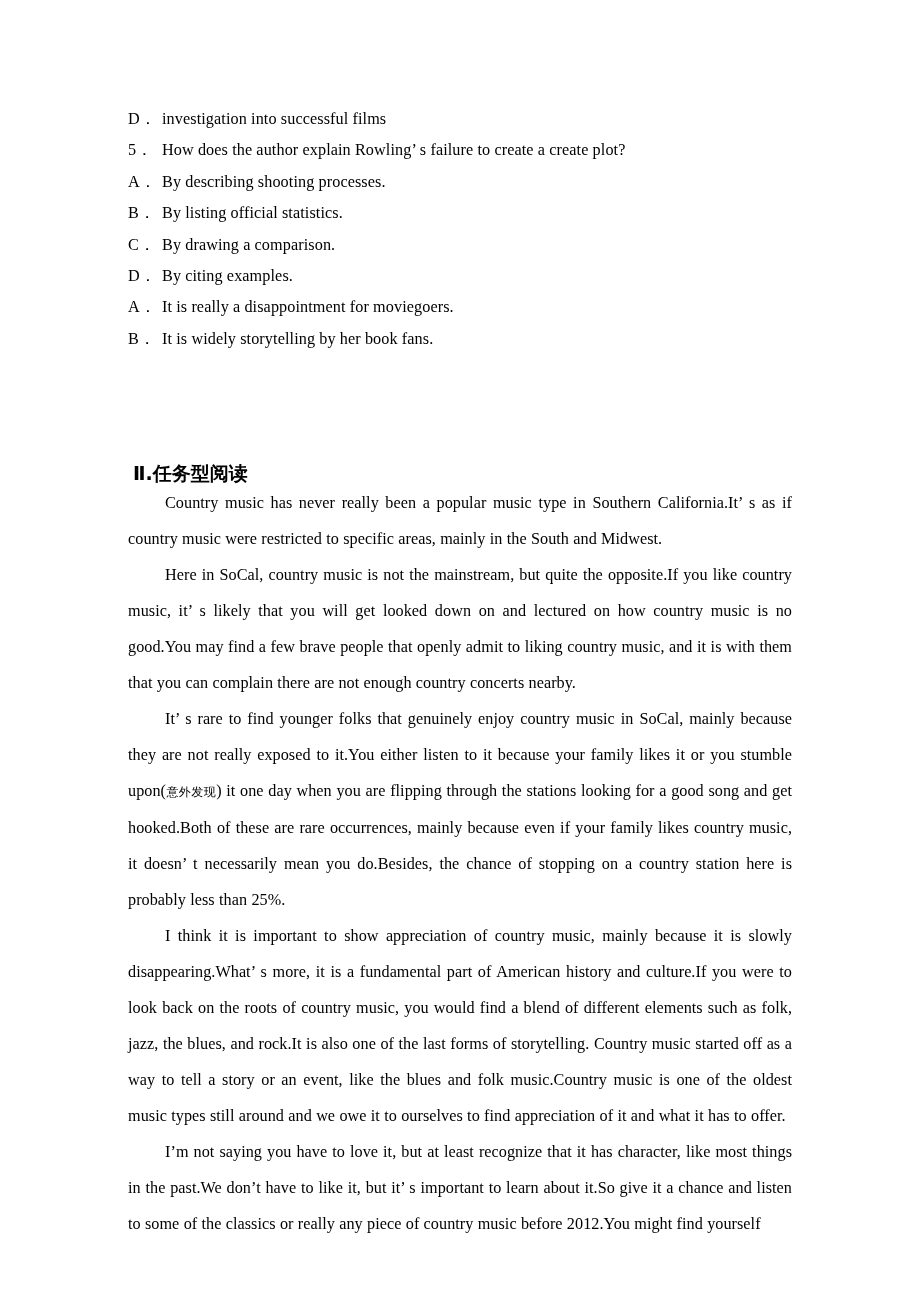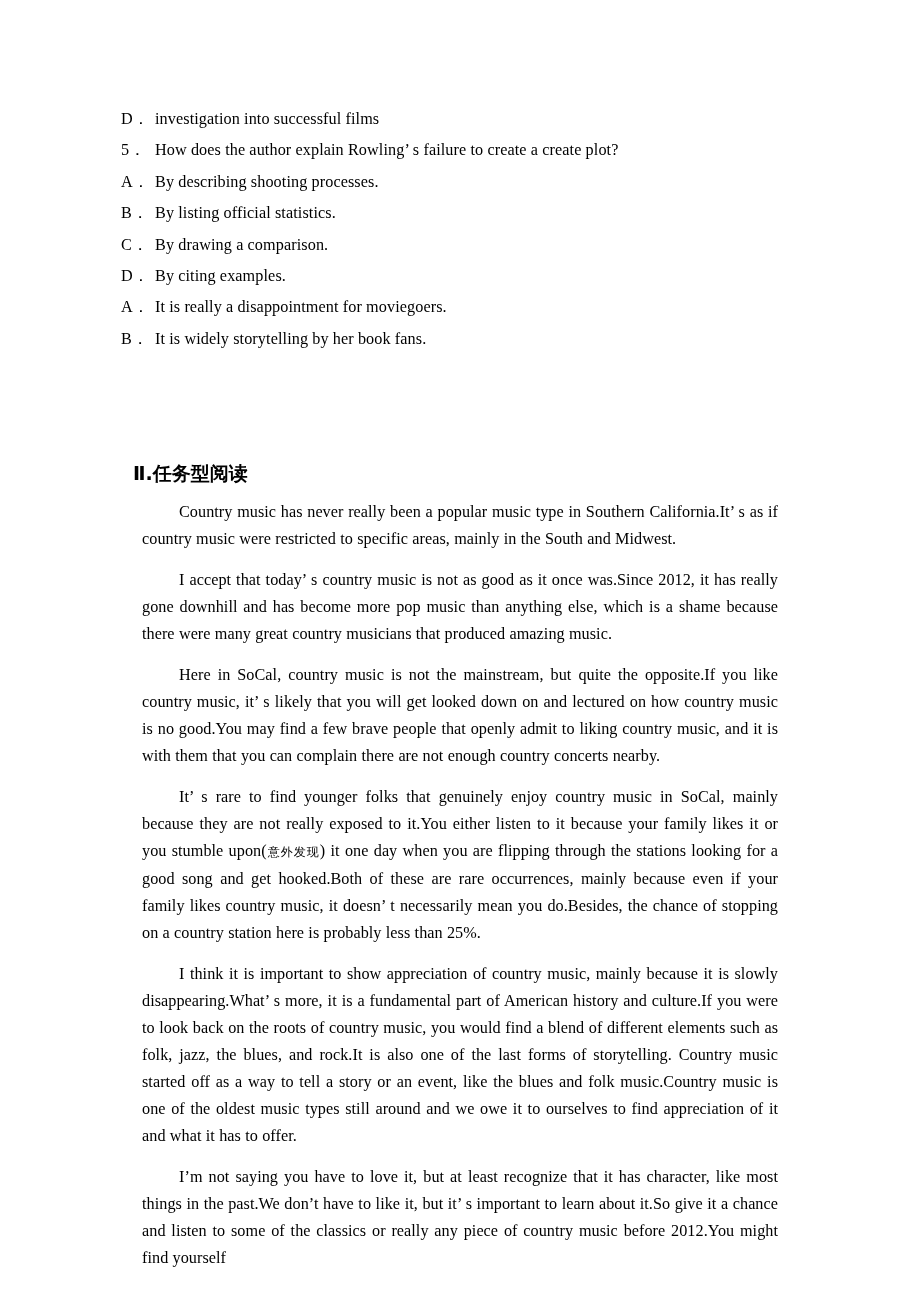--- a/index.html
+++ b/index.html
@@ -20,21 +20,21 @@
 
   .page {
     position: absolute;
     inset: 0;
     background: #ffffff;
   }
 
   
   .mcq-block {
     position: absolute;
-    left: 121px;
+    left: 128px;
     top: 104px;
     width: 664px;
   }
   .mcq-line {
     height: 31.4px;
     line-height: 31.4px;
     font-size: 16.2px;
     white-space: nowrap;
     letter-spacing: 0.1px;
   }
@@ -60,26 +60,26 @@
   }
 
   
   .passage {
     position: absolute;
     left: 128px;
     top: 485px;
     width: 664px;
   }
   .passage p {
-    margin: 14px;
+    margin: 0;
     text-indent: 37px;
     text-align: justify;
     text-justify: inter-word;
     font-size: 16.2px;
-    line-height: 27px;
+    line-height: 36px;
     letter-spacing: 0.05px;
     word-spacing: 0.2px;
   }
   .passage p:last-child {
     text-align: justify;
   }
   .passage p .cn {
     font-family: "DejaVu Sans", "Liberation Sans", sans-serif;
     font-size: 12px;
   }
@@ -97,20 +97,19 @@
       <div class="mcq-line"><span class="marker">C．</span><span class="mcq-text">By drawing a comparison.</span></div>
       <div class="mcq-line"><span class="marker">D．</span><span class="mcq-text">By citing examples.</span></div>
       <div class="mcq-line"><span class="marker">A．</span><span class="mcq-text">It is really a disappointment for moviegoers.</span></div>
       <div class="mcq-line"><span class="marker">B．</span><span class="mcq-text">It is widely storytelling by her book fans.</span></div>
     </div>
 
   <div class="section-heading">Ⅱ.任务型阅读</div>
 
   <div class="passage">
       <p>Country music has never really been a popular music type in Southern California.It’ s as if country music were restricted to specific areas, mainly in the South and Midwest.</p>
-      <p>I accept that today’ s country music is not as good as it once was.Since 2012, it has really gone downhill and has become more pop music than anything else, which is a shame because there were many great country musicians that produced amazing music.</p>
       <p>Here in SoCal, country music is not the mainstream, but quite the opposite.If you like country music, it’ s likely that you will get looked down on and lectured on how country music is no good.You may find a few brave people that openly admit to liking country music, and it is with them that you can complain there are not enough country concerts nearby.</p>
       <p>It’ s rare to find younger folks that genuinely enjoy country music in SoCal, mainly because they are not really exposed to it.You either listen to it because your family likes it or you stumble upon(<span class="cn">意外发现</span>) it one day when you are flipping through the stations looking for a good song and get hooked.Both of these are rare occurrences, mainly because even if your family likes country music, it doesn’ t necessarily mean you do.Besides, the chance of stopping on a country station here is probably less than 25%.</p>
       <p>I think it is important to show appreciation of country music, mainly because it is slowly disappearing.What’ s more, it is a fundamental part of American history and culture.If you were to look back on the roots of country music, you would find a blend of different elements such as folk, jazz, the blues, and rock.It is also one of the last forms of storytelling. Country music started off as a way to tell a story or an event, like the blues and folk music.Country music is one of the oldest music types still around and we owe it to ourselves to find appreciation of it and what it has to offer.</p>
       <p>I’m not saying you have to love it, but at least recognize that it has character, like most things in the past.We don’t have to like it, but it’ s important to learn about it.So give it a chance and listen to some of the classics or really any piece of country music before 2012.You might find yourself</p>
     </div>
 
 </div>
 
 </body></html>

